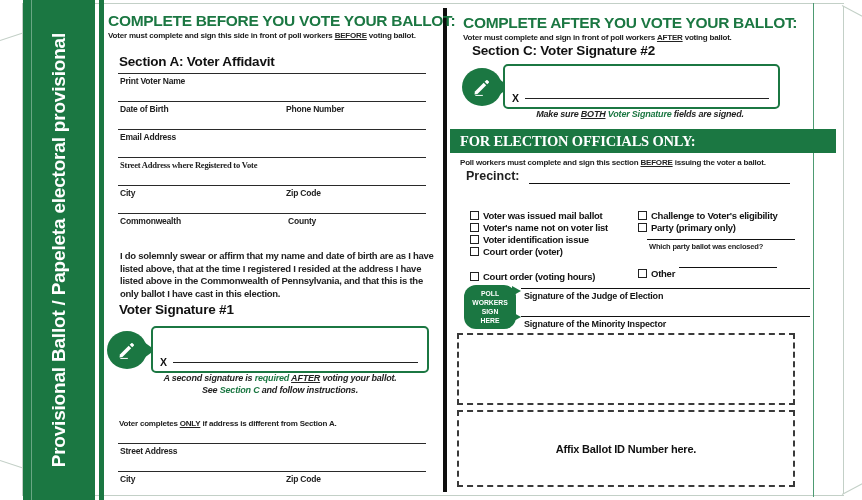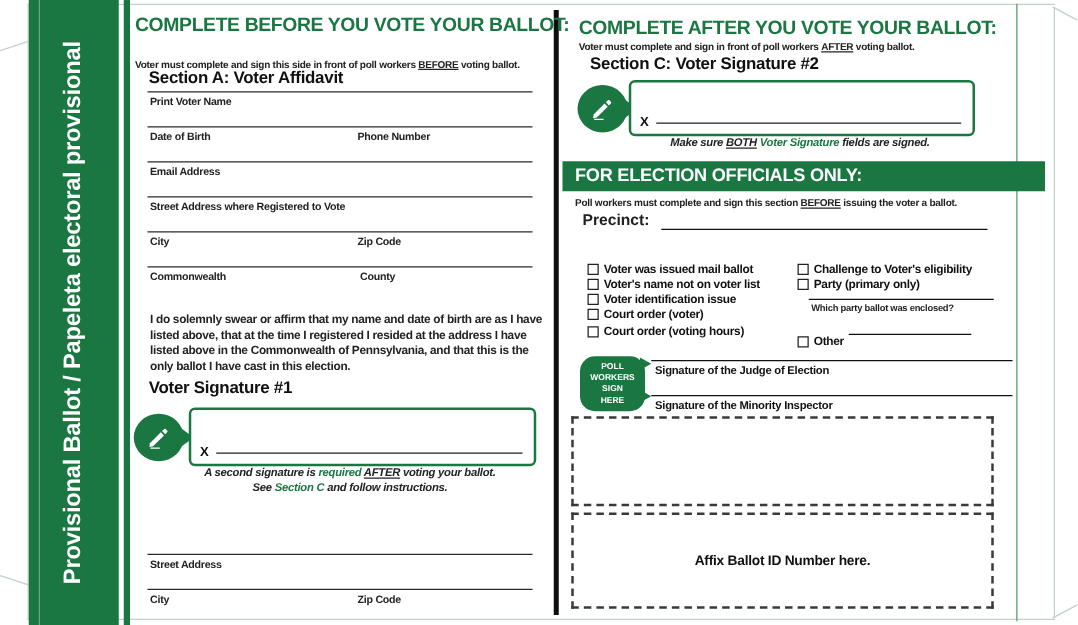--- a/index.html
+++ b/index.html
@@ -32,21 +32,21 @@
   .sigbox{position:absolute;border:2.5px solid var(--green);border-radius:5px;background:#fff;}
   .sigx{position:absolute;left:7px;bottom:3px;font-size:10.5px;font-weight:bold;color:#111;}
   .sigline{position:absolute;left:20px;right:9px;bottom:8px;border-bottom:1.3px solid #222;}
   .sigicon{position:absolute;width:40px;height:38px;background:var(--green);border-radius:50%;
            display:flex;align-items:center;justify-content:center;}
   .sigtail{position:absolute;right:-8px;top:11px;width:0;height:0;border-top:8px solid transparent;
            border-bottom:8px solid transparent;border-left:11px solid var(--green);}
   .note{position:absolute;text-align:center;font-style:italic;font-weight:bold;font-size:9px;
         line-height:11.5px;letter-spacing:-0.2px;color:#222;}
   .banner{position:absolute;background:var(--green);color:#fff;font-weight:bold;font-size:14.5px;
-          letter-spacing:-0.2px;display:flex;align-items:center;padding-left:10px;box-sizing:border-box;}
+          letter-spacing:-0.2px;display:flex;align-items:center;padding-left:10px;box-sizing:border-box;font-family:Liberation Serif, serif;}
   .chk{position:absolute;display:flex;align-items:center;gap:4px;}
   .chkbox{width:7px;height:7px;border:1.2px solid #222;display:inline-block;background:#fff;flex:0 0 auto;}
   .chklabel{font-size:9.5px;font-weight:600;letter-spacing:-0.25px;white-space:nowrap;color:#111;}
   .badge{position:absolute;background:var(--green);border-radius:12px;color:#fff;text-align:center;
          font-weight:bold;font-size:6.8px;line-height:9px;letter-spacing:0;display:flex;flex-direction:column;
          justify-content:center;}
   .badgetail{position:absolute;width:0;height:0;border-top:5px solid transparent;border-bottom:5px solid transparent;
              border-left:9px solid var(--green);}
   .dashbox{position:absolute;border:2px dashed #3a3a3a;background:#fff;}
   .affix-text{width:100%;height:100%;display:flex;align-items:center;justify-content:center;
@@ -71,36 +71,36 @@
   <div class="sidebar">
     <span class="sidebar-label">Provisional Ballot / Papeleta electoral provisional</span>
   </div>
   <div class="sidebar-inner-line"></div>
   <div class="side-strip2"></div>
 
   <div class="divider"></div>
   <div class="green-vline"></div>
 
   <div class="abs col-title" style="left:108px;top:12px;">COMPLETE BEFORE YOU VOTE YOUR BALLOT:</div>
-  <div class="abs sub" style="left:108px;top:47px;"><span>Voter must complete and sign this side in front of poll workers </span><span class="ul" style="font-weight:bold;">BEFORE</span><span> voting ballot.</span></div>
+  <div class="abs sub" style="left:108px;top:31px;"><span>Voter must complete and sign this side in front of poll workers </span><span class="ul" style="font-weight:bold;">BEFORE</span><span> voting ballot.</span></div>
 
   <div class="abs sec-title" style="left:119px;top:44px;margin-top:10px;">Section A: Voter Affidavit</div>
 
   <div class="fline" style="left:118px;top:73px;width:308px;"></div>
   <div class="flabel" style="left:120px;top:76px;">Print Voter Name</div>
 
   <div class="fline" style="left:118px;top:101px;width:308px;"></div>
   <div class="flabel" style="left:120px;top:104px;">Date of Birth</div>
   <div class="flabel" style="left:286px;top:104px;">Phone Number</div>
 
   <div class="fline" style="left:118px;top:129px;width:308px;"></div>
   <div class="flabel" style="left:120px;top:132px;">Email Address</div>
 
   <div class="fline" style="left:118px;top:157px;width:308px;"></div>
-  <div class="flabel" style="left:120px;top:160px;">Street Address where Registered to Vote</div>
+  <div class="flabel" style="left:120px;top:160px;font-family:Liberation Serif, serif;">Street Address where Registered to Vote</div>
 
   <div class="fline" style="left:118px;top:185px;width:308px;"></div>
   <div class="flabel" style="left:120px;top:188px;">City</div>
   <div class="flabel" style="left:286px;top:188px;">Zip Code</div>
 
   <div class="fline" style="left:118px;top:213px;width:308px;"></div>
   <div class="flabel" style="left:120px;top:216px;">Commonwealth</div>
   <div class="flabel" style="left:288px;top:216px;">County</div>
 
   <div class="para" style="left:120px;top:250px;width:316px;">I do solemnly swear or affirm that my name and date of birth are as I have listed above, that at the time I registered I resided at the address I have listed above in the Commonwealth of Pennsylvania, and that this is the only ballot I have cast in this election.</div>
@@ -117,20 +117,21 @@
   <div class="sigbox" style="left:151px;top:326px;width:274px;height:43px;">
     <span class="sigx">X</span>
     <span class="sigline"></span>
   </div>
 
   <div class="note" style="left:130px;top:373px;width:300px;">
     <div><span>A second signature is </span><span class="grn">required</span><span> </span><span class="ul">AFTER</span><span> voting your ballot.</span></div>
     <div><span>See </span><span class="grn">Section C</span><span> and follow instructions.</span></div>
   </div>
 
+  <div class="abs sub" style="left:119px;top:419px;"><span>Voter completes </span><span class="ul" style="font-weight:bold;">ONLY</span><span> if address is different from Section A.</span></div>
 
   <div class="fline" style="left:118px;top:443px;width:308px;"></div>
   <div class="flabel" style="left:120px;top:446px;">Street Address</div>
 
   <div class="fline" style="left:118px;top:471px;width:308px;"></div>
   <div class="flabel" style="left:120px;top:474px;">City</div>
   <div class="flabel" style="left:286px;top:474px;">Zip Code</div>
 
   <div class="abs col-title" style="left:463px;top:14px;">COMPLETE AFTER YOU VOTE YOUR BALLOT:</div>
   <div class="abs sub" style="left:463px;top:33px;"><span>Voter must complete and sign in front of poll workers </span><span class="ul" style="font-weight:bold;">AFTER</span><span> voting ballot.</span></div>
@@ -168,21 +169,21 @@
       <span class="chklabel">Voter's name not on voter list</span>
     </div>
   <div class="chk" style="left:470px;top:234px;">
       <span class="chkbox"></span>
       <span class="chklabel">Voter identification issue</span>
     </div>
   <div class="chk" style="left:470px;top:246px;">
       <span class="chkbox"></span>
       <span class="chklabel">Court order (voter)</span>
     </div>
-  <div class="chk" style="left:470px;top:260px;">
+  <div class="chk" style="left:470px;top:271px;">
       <span class="chkbox"></span>
       <span class="chklabel">Court order (voting hours)</span>
     </div>
 
   <div class="chk" style="left:638px;top:210px;">
       <span class="chkbox"></span>
       <span class="chklabel">Challenge to Voter's eligibility</span>
     </div>
   <div class="chk" style="left:638px;top:222px;">
       <span class="chkbox"></span>

